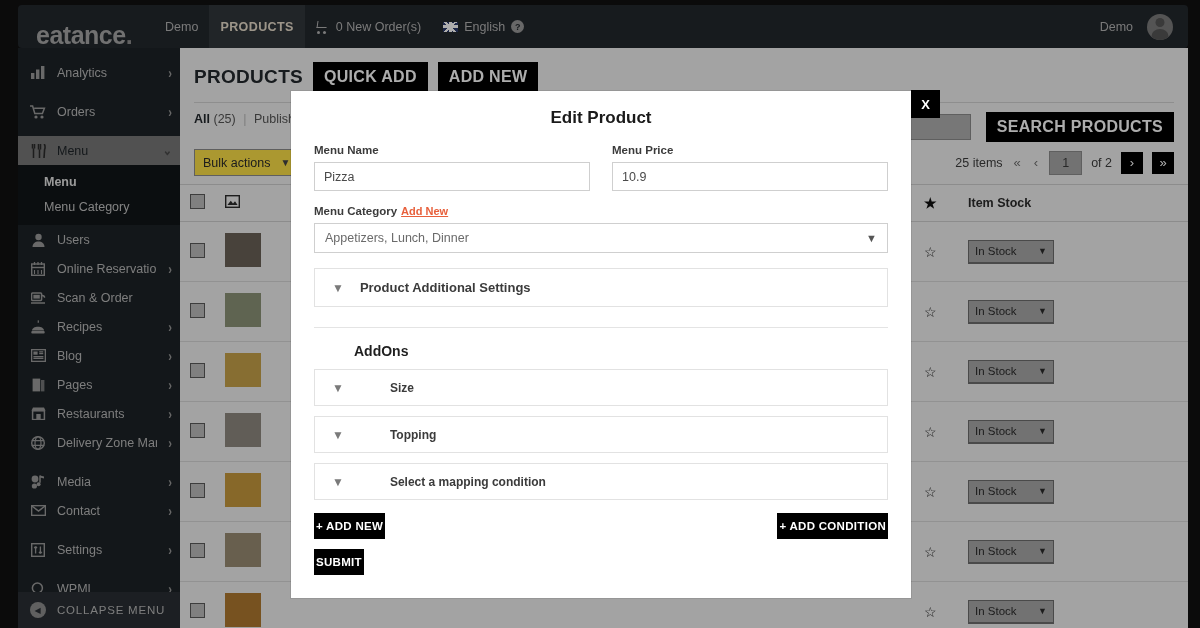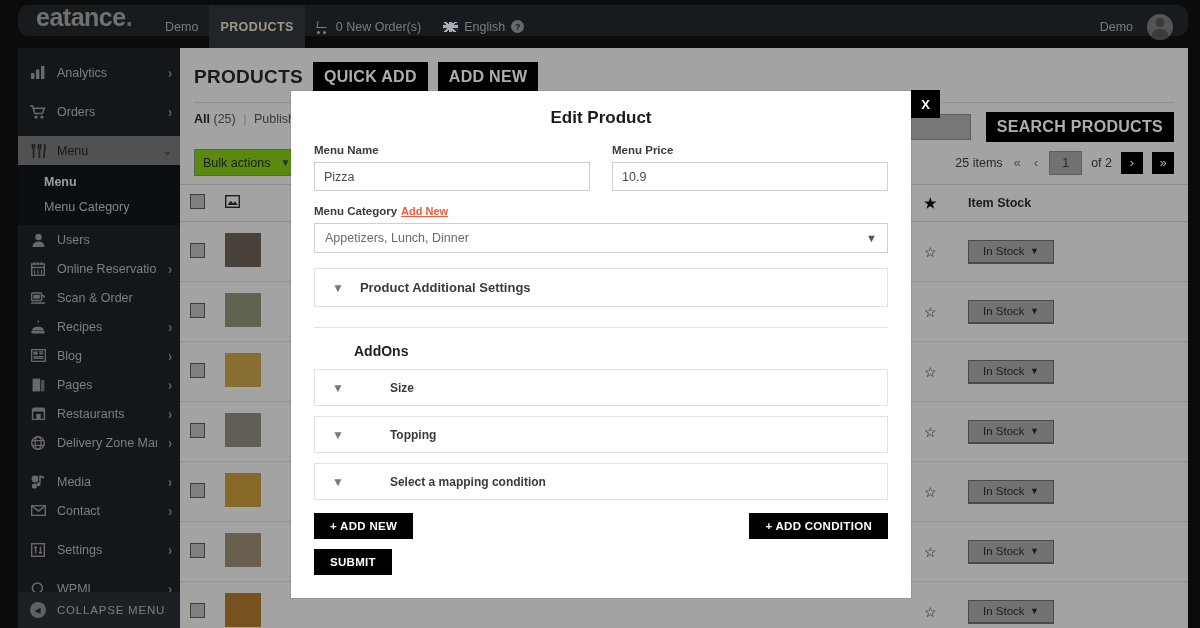--- a/index.html
+++ b/index.html
@@ -16,24 +16,24 @@
     overflow: hidden;
   }
 
   
   .admin {
     position: absolute; inset: 0;
   }
 
   
   .topbar {
-    position: absolute; top: 5px; left: 18px; right: 12px; height: 31px;
+    position: absolute; top: 5px; left: 18px; right: 12px; height: 43px;
     background: #23282d;
-    display: flex; align-items: flex-start;
-    border-radius: 10px;
+    display: flex; align-items: flex-end;
+    border-radius: 4px;
   }
   .brand {
     color: #a7a7a7; font-size: 25px; font-weight: bold;
     letter-spacing: -0.5px;
     padding: 0 22px 0 18px;
     line-height: 1;
   }
   .brand .dot { color: #8f8f8f; font-size: 25px; }
   .topbar-item {
     color: #b4b4b4; font-size: 12.5px;
@@ -154,21 +154,21 @@
     width: 150px; height: 26px; background: #b0b0b0;
     border: 1px solid #8c8c8c; margin-right: 6px;
   }
   .toolsrow {
     display: flex; align-items: center; justify-content: space-between;
     padding: 7px 14px 0 14px;
   }
   .select-box {
     display: inline-flex; align-items: center; justify-content: space-between;
     min-width: 96px; height: 27px; padding: 0 8px;
-    border: 1px solid #8c8c8c; background: #84cc16;
+    border: 1px solid #8c8c8c; background: #fde047;
     font-size: 12.5px; color: #2b2b2b;
   }
   .select-box .cv { font-size: 10px; margin-left: 10px; color: #444; }
   .pager { display: flex; align-items: center; gap: 9px; font-size: 12.5px; color: #3c3c3c; }
   .pg-arrow { color: #6f6f6f; font-size: 13px; padding: 0 2px; }
   .pg-arrow.dark {
     background:#000; color:#fff; width: 22px; height: 22px;
     display:inline-flex; align-items:center; justify-content:center;
   }
   .pg-num {
@@ -188,21 +188,21 @@
   .cb {
     width: 15px; height: 15px; border: 1px solid #5a5a5a; background: #bdbdbd;
     display: inline-block;
   }
   .thumb {
     width: 36px; height: 34px; display: inline-block;
     background: #8a8a7c; border: 0;
   }
   .stock-sel {
     display: inline-flex; align-items: center; justify-content: space-between;
-    width: 86px; height: 24px; padding: 0 14px;
+    width: 86px; height: 24px; padding: 0 6px;
     border: 1px solid #6d6d6d; border-bottom-width: 2px;
     background: #a9a9a9; font-size: 11.5px; color: #2b2b2b;
   }
   .stock-sel .cv { font-size: 9px; }
   .star { color: #1d1d1d; font-size: 14px; }
   .star.filled { color: #111; }
 
   
   .dimmer {
     position: absolute; top: 48px; left: 180px; right: 12px; bottom: 0;
@@ -274,21 +274,21 @@
   .hr { height: 1px; background: #e4e4e4; margin: 20px 0 0 0; }
   .addons-h {
     font-size: 14px; font-weight: bold; color: #1f1f1f; margin-top: 15px; margin-left: 40px;
   }
   .btn-row {
     display: flex; justify-content: space-between; align-items: center;
     margin-top: 13px;
   }
   .mbtn {
     background: #000; color: #fff; font-size: 11.5px; font-weight: bold;
-    padding: 7px 16px; letter-spacing: .3px;
+    padding: 7px 2px; letter-spacing: .3px;
   }
   .submit-wrap { margin-top: 13px; }
 </style>
 </head>
 <body>
 
 <div class="screen">
 
   <div class="admin">
 

